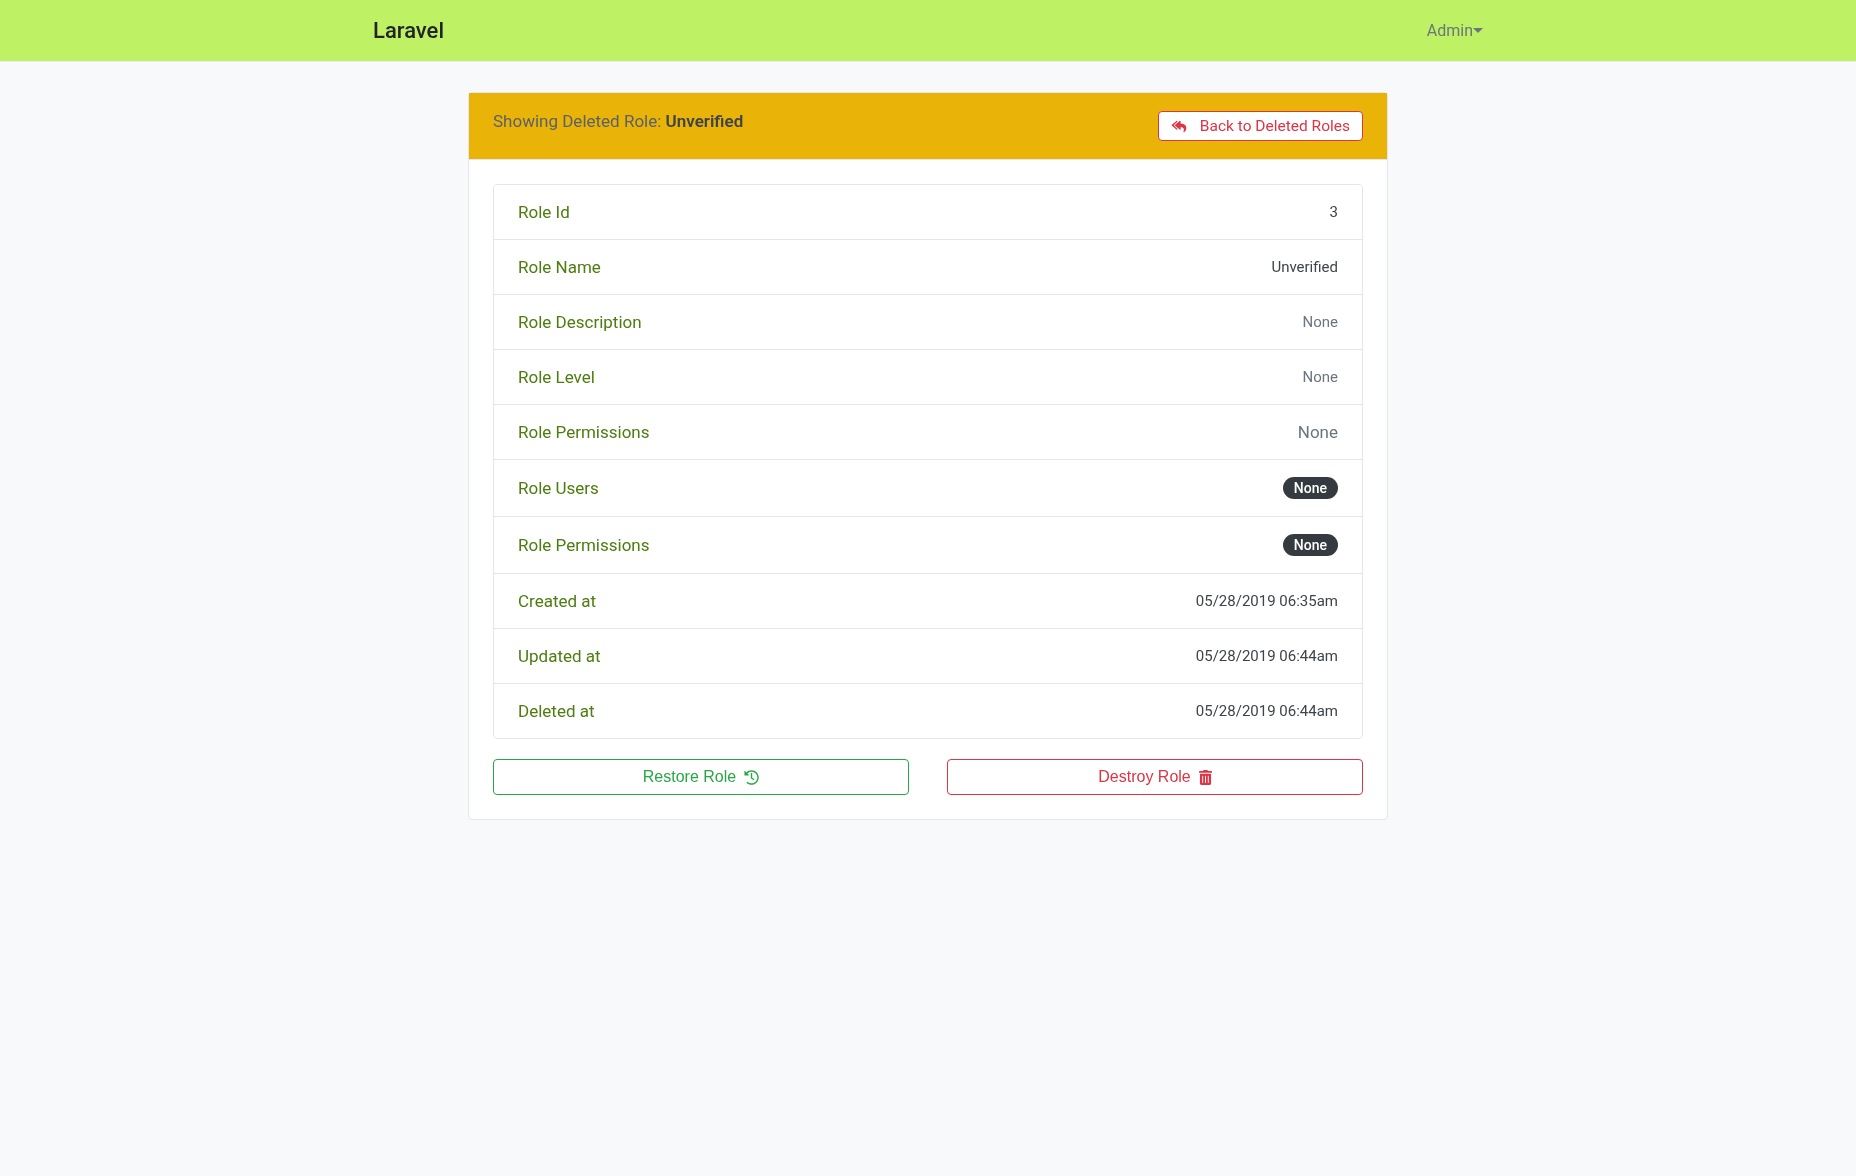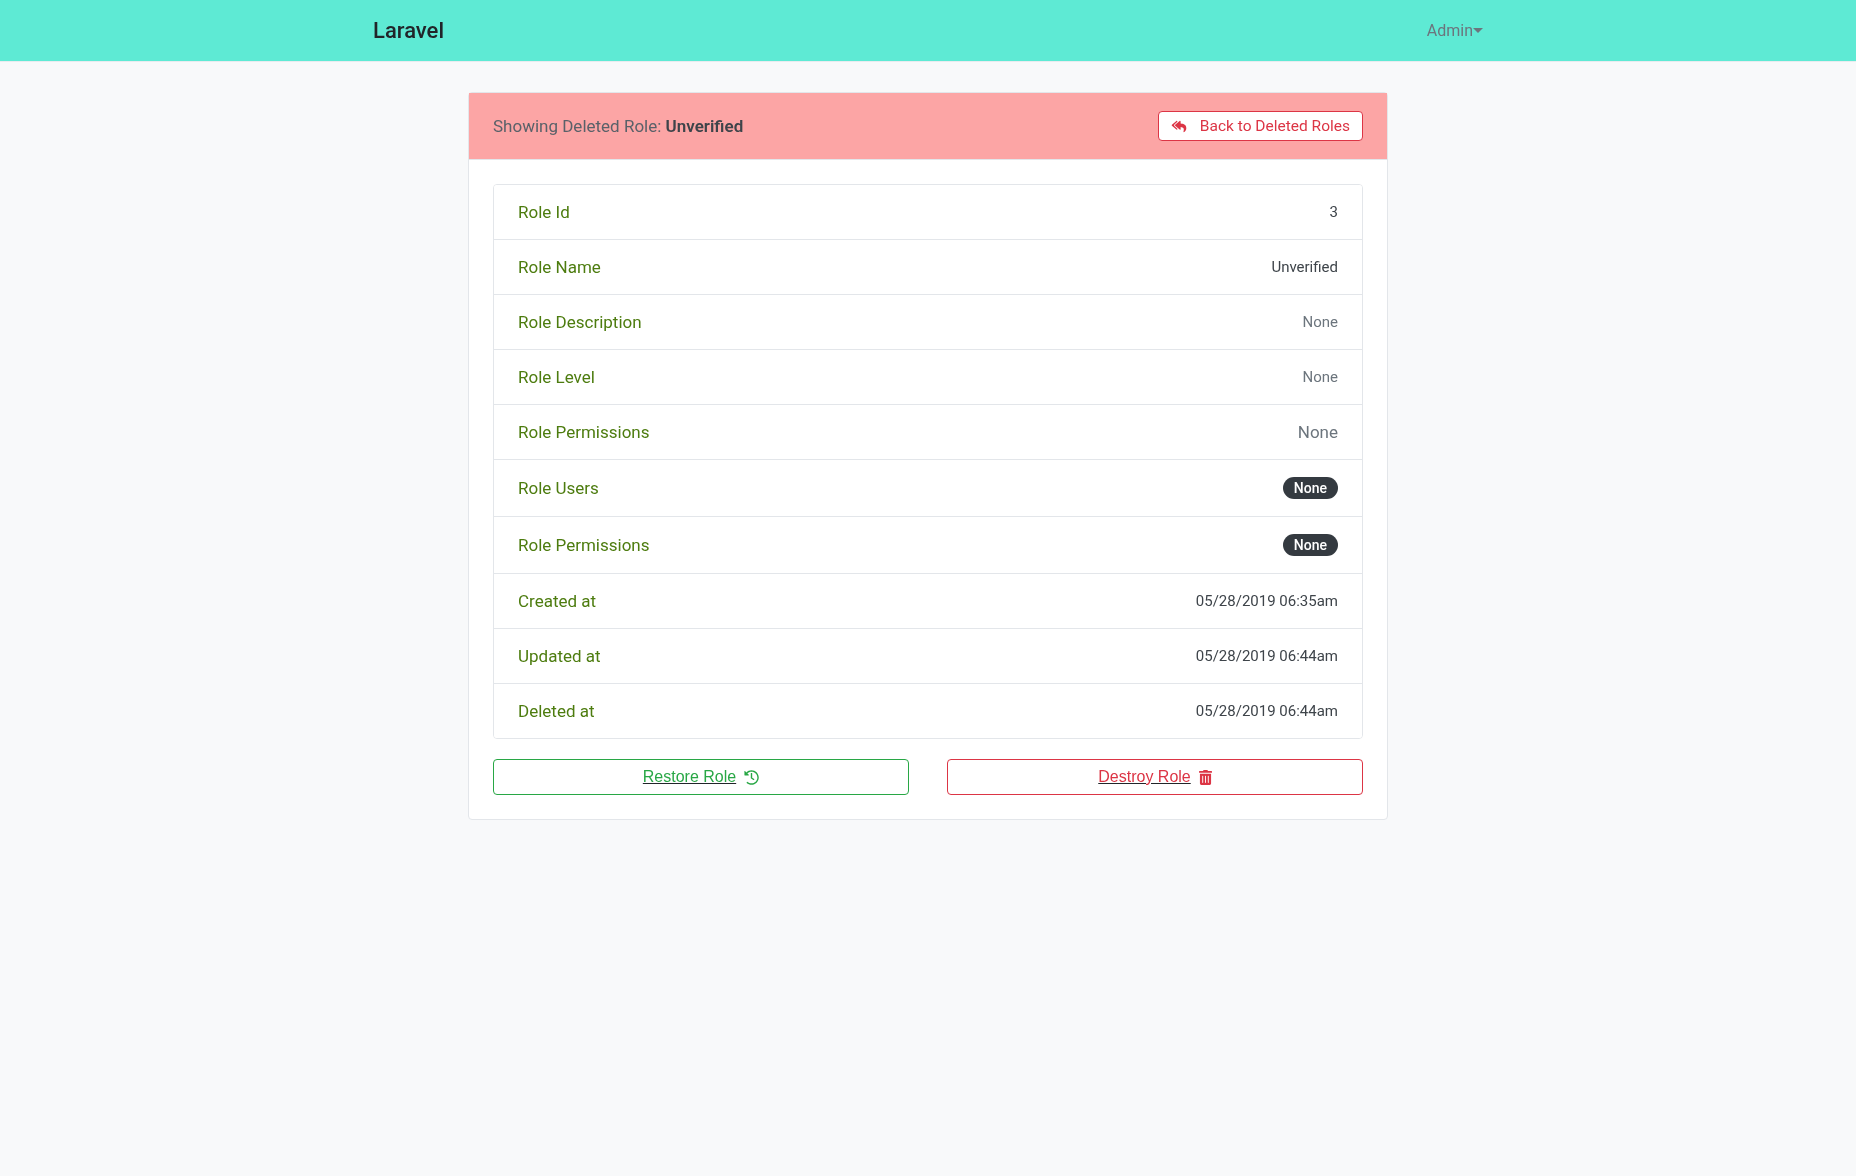--- a/index.html
+++ b/index.html
@@ -3,21 +3,21 @@
   <meta charset="utf-8">
   <style>
     * { box-sizing: border-box; margin: 0; padding: 0; }
     body {
       font-family: -apple-system, BlinkMacSystemFont, "Segoe UI", Roboto, "Helvetica Neue", Arial, sans-serif;
       background: #f8f9fa;
       color: #212529;
       font-size: 16px;
     }
     .navbar {
-      background: #5eead4;
+      background: #bef264;
       border-bottom: 1px solid #e9ecef;
       padding: 18px 12px;
     }
     .container {
       max-width: 1140px;
       margin: 0 auto;
       padding: 0 15px;
     }
     .navbar .container {
       display: flex;
@@ -48,26 +48,26 @@
       padding: 30px 0 40px;
     }
     .card {
       background: #fff;
       border: 1px solid #e3e6ea;
       border-radius: 4px;
       max-width: 920px;
       margin: 0 auto;
     }
     .card-header {
-      background: #fca5a5;
+      background: #eab308;
       border-bottom: 1px solid #e3e6ea;
       padding: 18px 24px;
       display: flex;
       justify-content: space-between;
-      align-items: center;
+      align-items: flex-start;
     }
     .card-header-title {
       color: #5a6169;
       font-size: 17px;
     }
     .card-header-title strong {
       color: #3e444a;
       font-weight: 600;
     }
     .btn {
@@ -134,21 +134,20 @@
       color: #fff;
       border-radius: 12px;
       padding: 3px 11px;
       font-size: 14px;
       font-weight: 500;
     }
     .action-row {
       display: flex;
       gap: 38px;
       margin-top: 20px;
-      text-decoration: underline;
     }
     .action-row .btn {
       flex: 1;
       padding: 8px 12px;
       font-weight: 500;
     }
     svg { display: inline-block; }
   </style>
 </head>
 <body>

